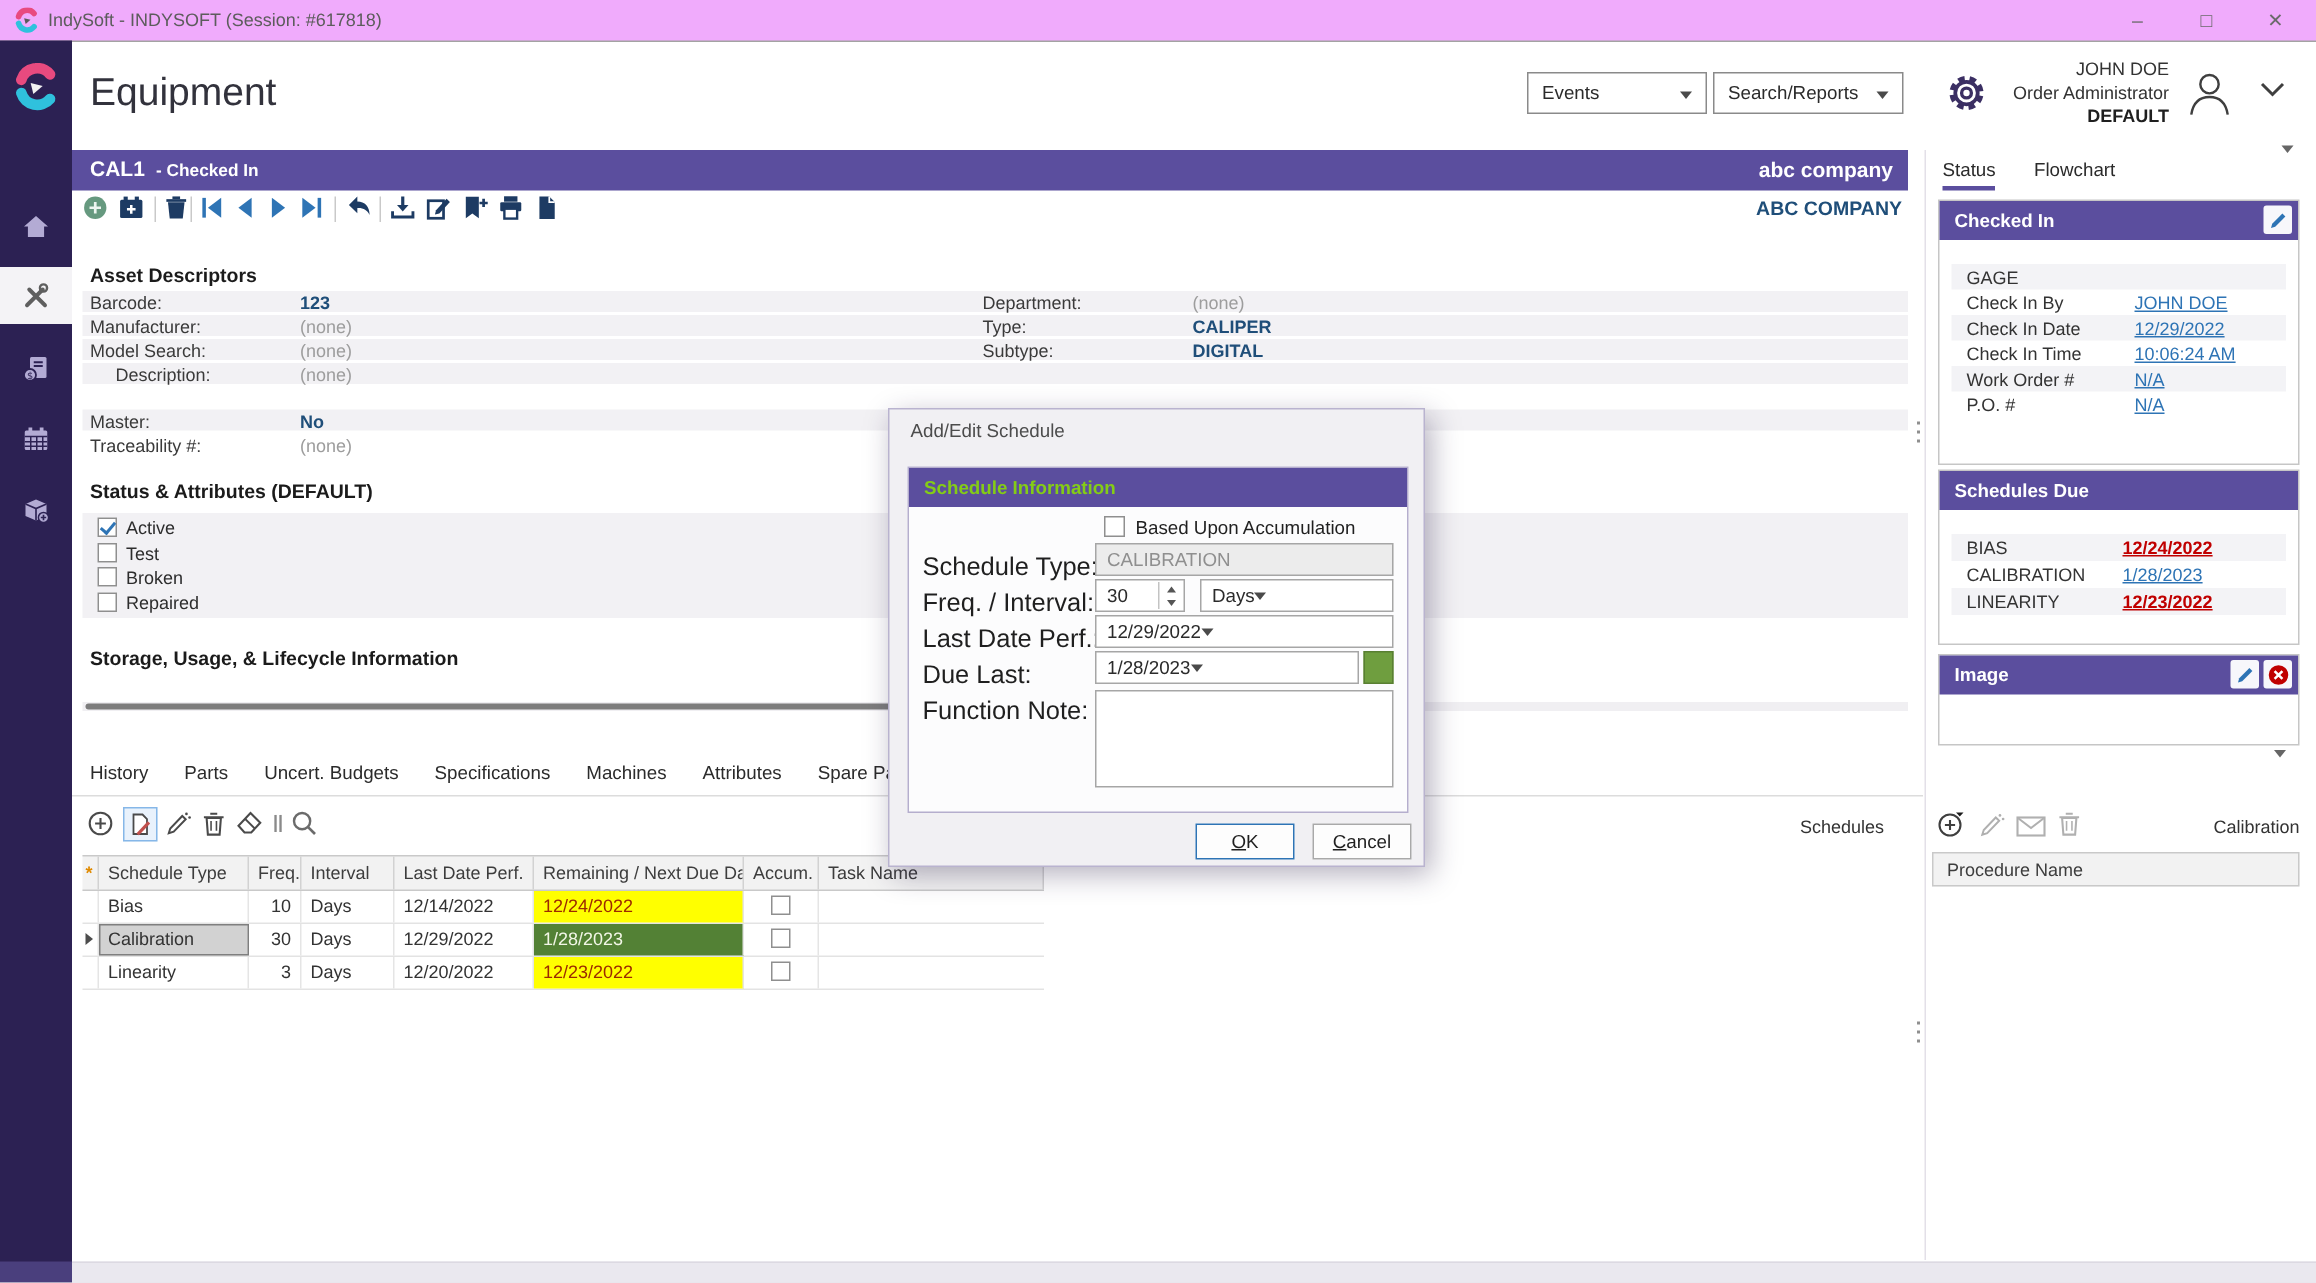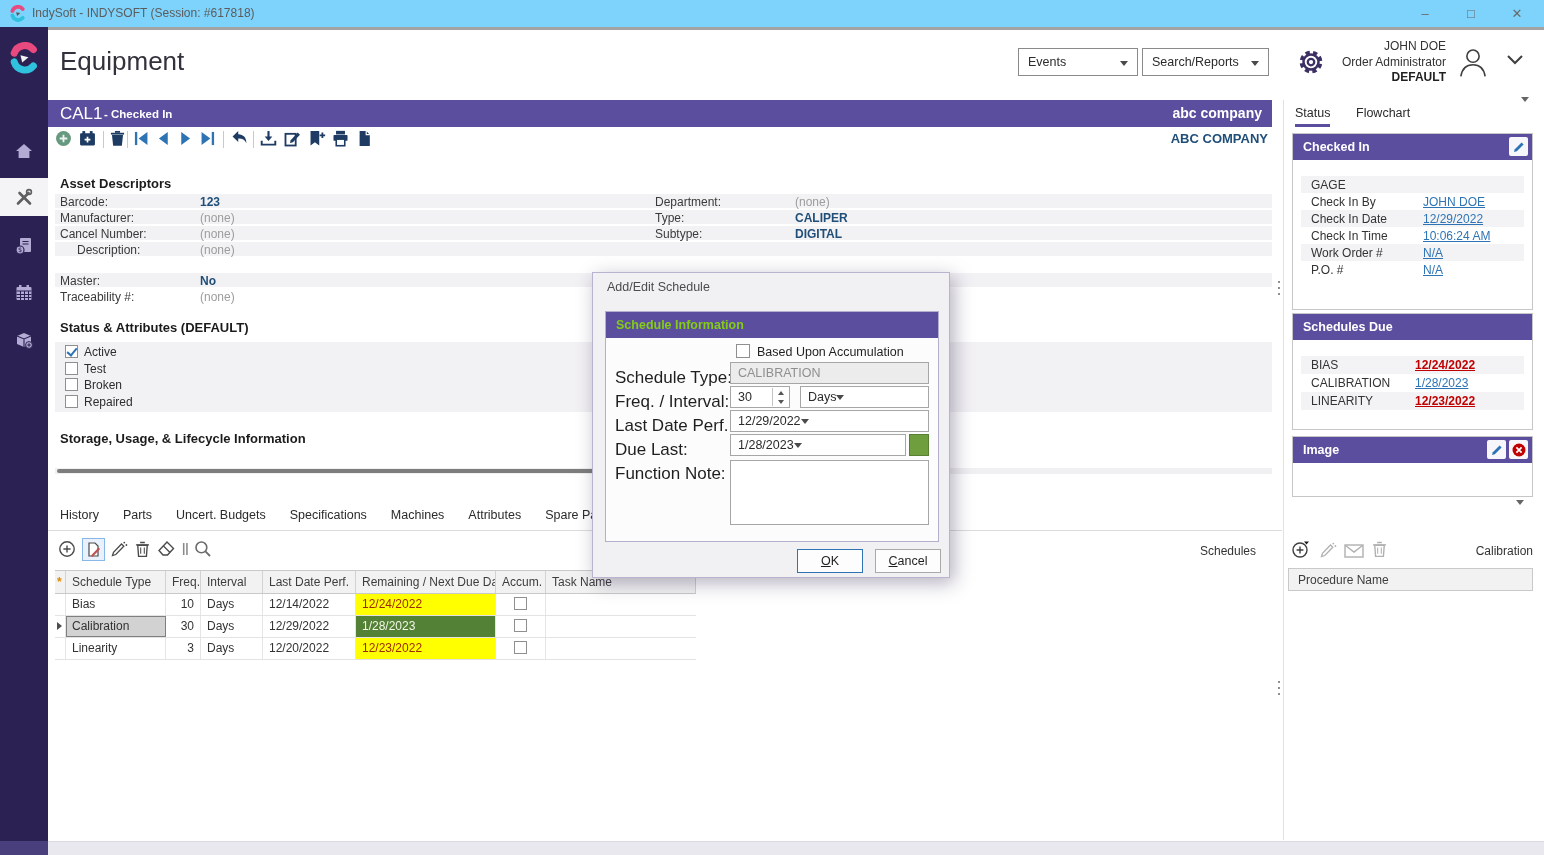--- a/index.html
+++ b/index.html
@@ -2,41 +2,41 @@
 <html><head>
 <meta charset="utf-8">
 <style>
   html,body{margin:0;padding:0;background:#d7d3dd;}
   body{font-family:"Liberation Sans","DejaVu Sans",sans-serif;font-size:12px;color:#333;}
   #app{position:relative;width:1544px;height:855px;background:#fff;overflow:hidden;}
   .abs{position:absolute;}
   svg{display:block;}
 
   
-  .titlebar{position:absolute;left:0;top:0;width:1544px;height:27px;background:#7dd3fc;border-bottom:3px solid #a3a3a3;}
+  .titlebar{position:absolute;left:0;top:0;width:1544px;height:27px;background:#f0abfc;border-bottom:1px solid #a3a3a3;}
   .titlebar .title{position:absolute;left:32px;top:6px;font-size:12px;color:#5c5c5c;}
   .winbtn{position:absolute;top:0;width:46px;height:27px;display:flex;align-items:center;justify-content:center;color:#6a6a6a;font-size:13px;}
 
   
   .sidebar{position:absolute;left:0;top:27px;width:48px;height:828px;background:#2c2153;}
   .side-item{position:absolute;left:0;width:48px;height:38px;display:flex;align-items:center;justify-content:center;}
   .side-item.active{background:#f4f3f6;}
   .side-bottom{position:absolute;left:0;top:814px;width:48px;height:41px;background:#4a3f7d;}
 
   
   .page-title{position:absolute;left:60px;top:46px;font-size:26px;color:#32323c;}
   .combo{position:absolute;height:28px;background:#fff;border:1px solid #8a8a8a;box-sizing:border-box;display:flex;align-items:center;padding-left:9px;font-size:12.5px;color:#2b2b2b;}
   .combo .caret{position:absolute;right:9px;top:12px;}
   .caret-down{width:0;height:0;border-left:4px solid transparent;border-right:4px solid transparent;border-top:5px solid #4a4a4a;}
   .user-block{position:absolute;left:1286px;top:39px;width:160px;text-align:right;line-height:15.5px;color:#333;}
   .user-block .profile{font-weight:bold;color:#1f1f1f;}
 
   
   .record-bar{position:absolute;left:48px;top:100px;width:1224px;height:27px;background:#5b4e9e;color:#fff;}
-  .record-bar .rid{position:absolute;left:12px;top:4px;font-size:17px;font-weight:normal;}
+  .record-bar .rid{position:absolute;left:12px;top:4px;font-size:14px;font-weight:bold;}
   .record-bar .rstat{position:absolute;left:56px;top:8px;font-size:11.5px;font-weight:bold;}
   .record-bar .rcompany{position:absolute;right:10px;top:5px;font-size:14px;font-weight:bold;}
   .tb-sep{position:absolute;top:131px;width:1px;height:17px;background:#c9c9c9;}
   .company-upper{position:absolute;left:1068px;top:131px;width:200px;text-align:right;font-size:13px;font-weight:bold;color:#1f4e79;}
 
   
   .sec-h{position:absolute;left:60px;font-size:13px;font-weight:bold;color:#1b1b1b;}
   .band{position:absolute;left:55px;width:1217px;height:14px;background:#f2f1f4;}
   .band.white{background:#fff;}
   .f-label{position:absolute;top:1px;font-size:12px;color:#3a3a3a;}
@@ -324,21 +324,21 @@
     <span class="f-label" style="left:600px;">Department:</span>
     <span class="f-value" style="left:740px;">(none)</span>
   </div>
   <div class="band" style="top:210px;">
     <span class="f-label" style="left:5px;">Manufacturer:</span>
     <span class="f-value" style="left:145px;">(none)</span>
     <span class="f-label" style="left:600px;">Type:</span>
     <span class="f-value emph" style="left:740px;">CALIPER</span>
   </div>
   <div class="band" style="top:226px;">
-    <span class="f-label" style="left:5px;">Cancel Number:</span>
+    <span class="f-label" style="left:5px;">Model Search:</span>
     <span class="f-value" style="left:145px;">(none)</span>
     <span class="f-label" style="left:600px;">Subtype:</span>
     <span class="f-value emph" style="left:740px;">DIGITAL</span>
   </div>
   <div class="band" style="top:242px;">
     <span class="f-label" style="left:22px;">Description:</span>
     <span class="f-value" style="left:145px;">(none)</span>
   </div>
 
   <div class="band" style="top:273px;text-align:center;">

